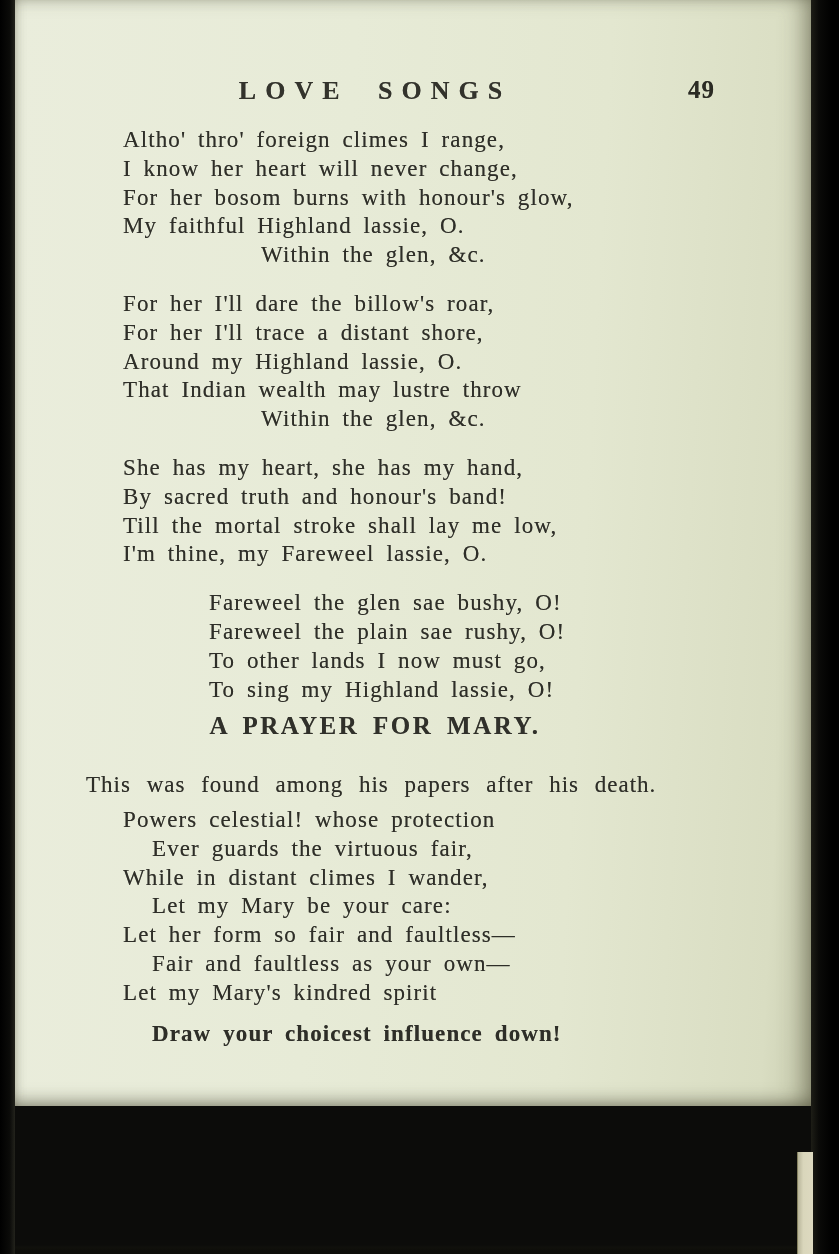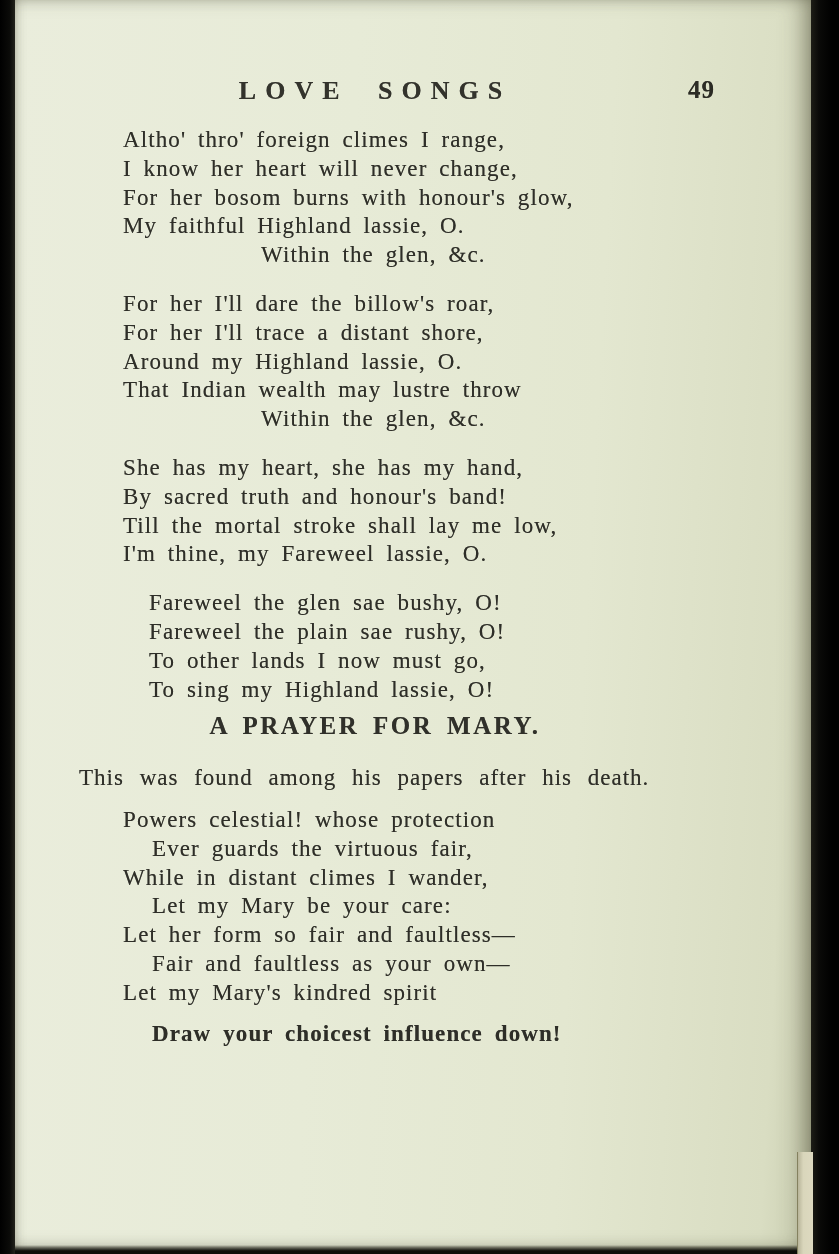--- a/index.html
+++ b/index.html
@@ -2,21 +2,21 @@
 <html><head>
 <meta charset="utf-8">
 <style>
   html,body{margin:0;padding:0;background:#111;}
   .scan{
     position:relative;width:839px;height:1254px;overflow:hidden;
     background:#0c0c0a;
     font-family:"Liberation Serif","DejaVu Serif",serif;
   }
   .paper{
-    position:absolute;left:15px;top:0;width:796px;height:1254px;
+    position:absolute;left:15px;top:0;width:796px;height:1106px;
     background:linear-gradient(93deg,#eaeddc 0%,#e7ebd7 40%,#e3e7d0 70%,#d9ddc2 94%,#c9cdb0 100%);
     box-shadow:
       inset -16px 0 24px -10px rgba(70,68,45,.55),
       inset 0 -12px 18px -10px rgba(60,58,40,.55),
       inset 8px 0 12px -9px rgba(60,58,40,.35),
       inset 0 10px 14px -12px rgba(60,58,40,.25);
     color:#2e2e28;
   }
   .paper *{text-shadow:0 0 0.5px rgba(46,46,40,.55);}
 
@@ -24,33 +24,33 @@
     position:absolute;top:76px;left:0;width:720px;text-align:center;
     font-size:26px;font-weight:700;letter-spacing:9px;word-spacing:14px;color:#33332c;
   }
   .page-number{
     position:absolute;top:76px;left:673px;
     font-size:25px;font-weight:700;letter-spacing:1px;color:#2b2b24;
   }
 
   .stanzas{position:absolute;top:126px;left:108px;}
   .stanza{margin:0 0 20px 0;}
-  .stanza.block-indent{margin-left:26px;font-family:Liberation Serif, serif;}
+  .stanza.block-indent{margin-left:86px;font-family:Liberation Serif, serif;}
   .line{
     font-size:23px;line-height:28.8px;white-space:nowrap;
     letter-spacing:1.1px;word-spacing:5px;color:#2e2e28;
   }
   .stanzas .line.indent{padding-left:50px;text-align:center;}
 
   .section-title{
     position:absolute;top:712px;left:0;width:720px;margin:0;text-align:center;
     font-size:25px;font-weight:700;letter-spacing:2.5px;word-spacing:5px;color:#30302a;
   }
   .note{
-    position:absolute;top:760px;left:59px;margin:5px;width:720px;
+    position:absolute;top:760px;left:59px;margin:12px;width:720px;
     font-size:23px;letter-spacing:1px;word-spacing:9px;white-space:nowrap;color:#2e2e28;
   }
   .prayer{position:absolute;top:806px;left:108px;}
   .prayer .line.indent{padding-left:29px;}
   .prayer .line:last-child{font-weight:600;margin-top:12px;}
 
   .edge-left{
     position:absolute;left:0;top:0;width:15px;height:1254px;z-index:5;
     background:linear-gradient(90deg,#000 0%,#0b0b09 65%,#23231c 100%);
   }

